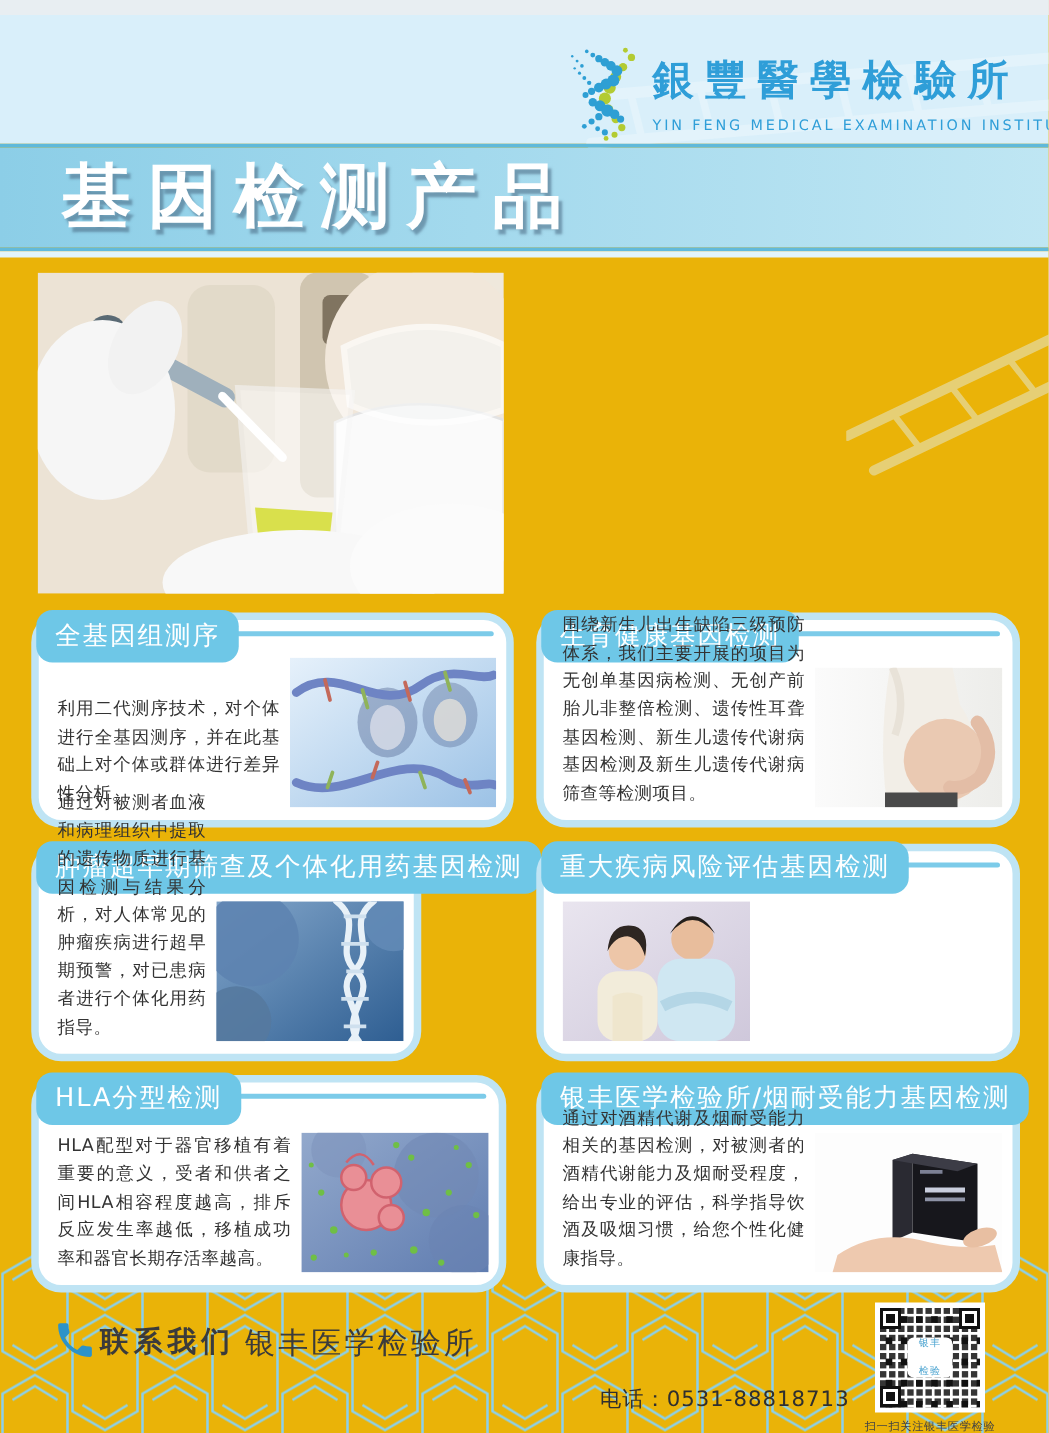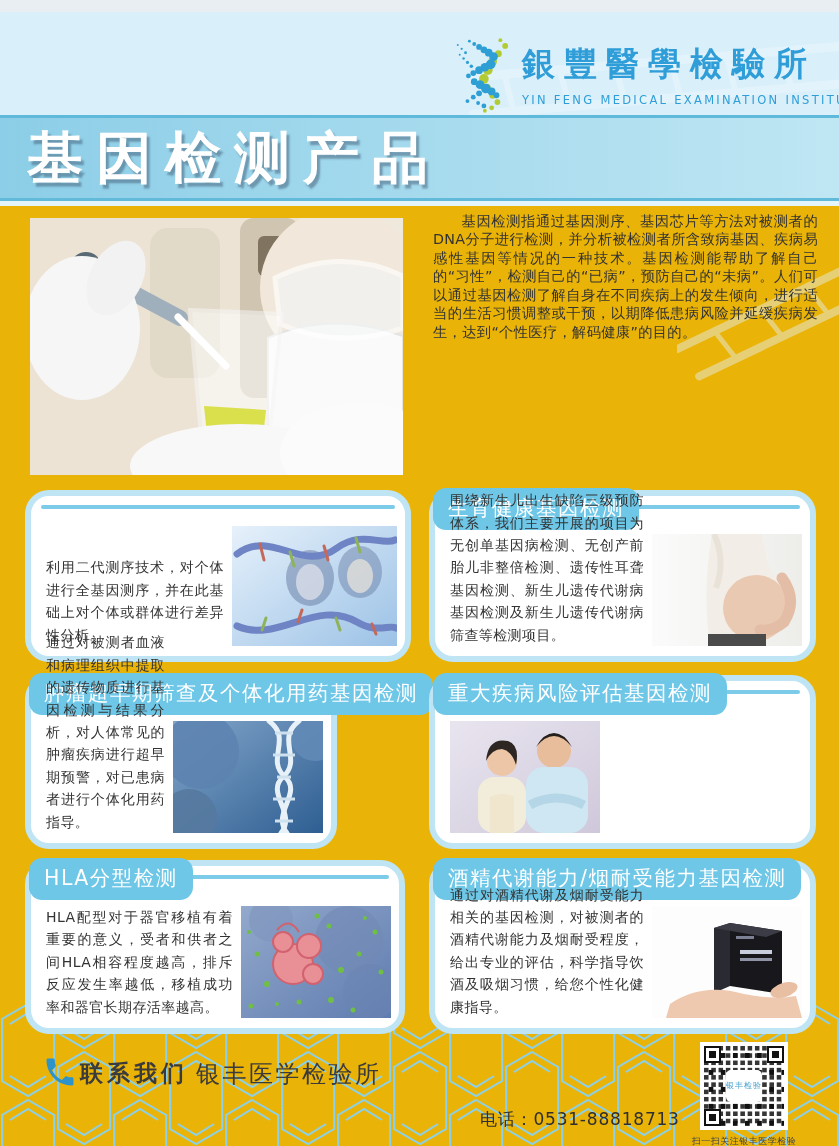--- a/index.html
+++ b/index.html
@@ -18,21 +18,21 @@
   .logo-zh { font-size:33px; font-weight:bold; letter-spacing:9px; color:#2f9ed8; white-space:nowrap; }
   .logo-en { margin-top:6px; font-size:11.5px; letter-spacing:2.3px; color:#2f9ed8; white-space:nowrap; }
   
   .banner {
     position:absolute; left:0; top:103px; width:839px; height:86px;
     background:linear-gradient(90deg,#8ccee7 0%,#a3d9ed 45%,#bfe6f3 100%);
     border-top:3px solid #5fb9da; border-bottom:3px solid #62badb;
   }
   .banner-edge { position:absolute; left:0; top:189px; width:839px; height:5px; background:#e3f4fa; }
   .page-title {
-    padding-left:27px; line-height:80px; font-size:56px; font-weight:bold;
+    padding-left:49px; line-height:80px; font-size:56px; font-weight:bold;
     color:#ffffff; letter-spacing:13px; white-space:nowrap;
     text-shadow:3px 4px 2px rgba(70,100,125,0.55);
   }
   
   .intro-photo { position:absolute; left:30px; top:206px; width:373px; height:257px; overflow:hidden; }
   .intro-text { position:absolute; left:433px; top:200px; width:385px; }
   .intro-text p {
     font-size:14.3px; line-height:18.45px; letter-spacing:0.3px;
     text-align:justify; text-indent:2em; color:#333;
   }
@@ -62,21 +62,21 @@
   .card, .intro-photo, .intro-text { z-index:1; }
   .footer-item { position:absolute; z-index:2; }
   .phone-icon { left:42px; top:1040px; width:36px; height:40px; }
   .contact-label { left:80px; top:1046px; font-size:23px; font-weight:bold; letter-spacing:4px; color:#3b3b3b;text-align:right; }
   .company-name { left:196px; top:1046px; font-size:24px; letter-spacing:2.5px; color:#3b3b3b; }
   .address-line { left:80px; top:1140px; font-size:17px; letter-spacing:0.8px; color:#2f2f2f; }
   .phone-line { left:480px; top:1096px; font-size:17px; letter-spacing:0.8px; color:#2f2f2f; }
   .qr-box { left:700px; top:1030px; width:88px; height:88px; background:#fff; padding:4px; }
   .qr-label {
     position:absolute; left:26px; top:28px; width:36px; height:32px; background:#fff; border-radius:5px;
-    display:flex; flex-direction:row; align-items:center; justify-content:flex-start;
+    display:flex; flex-direction:column; align-items:center; justify-content:space-between;
     font-size:8px; color:#4aa3d0; line-height:10px; letter-spacing:1px;
   }
   .qr-caption { left:688px; top:1123px; width:112px; text-align:center; font-size:9px; color:#444; letter-spacing:0.5px; }
 </style>
 </head>
 <body>
 
 <div class="page">
 
   <div class="header">
@@ -176,21 +176,20 @@
       <path d="M148,99 L196,148" stroke="#ffffff" stroke-width="7" stroke-linecap="round"></path>
       <circle cx="56" cy="50" r="16" fill="#5a6a74"></circle>
       <ellipse cx="52" cy="110" rx="58" ry="72" fill="#f6f6f6"></ellipse>
       <ellipse cx="86" cy="60" rx="26" ry="40" fill="#f2f2f2" transform="rotate(28 86 60)"></ellipse>
       <ellipse cx="210" cy="248" rx="110" ry="42" fill="#f8f8f8"></ellipse>
       <ellipse cx="330" cy="235" rx="80" ry="50" fill="#fbfbfb"></ellipse>
     </svg>
   </div>
 
   <div class="intro-text">
-    <p>基因检测指通过基因测序、基因芯片等方法对被测者的DNA分子进行检测，并分析被检测者所含致病基因、疾病易感性基因等情况的一种技术。基因检测能帮助了解自己的“习性”，检测自己的“已病”，预防自己的“未病”。人们可以通过基因检测了解自身在不同疾病上的发生倾向，进行适当的生活习惯调整或干预，以期降低患病风险并延缓疾病发生，达到“个性医疗，解码健康”的目的。</p>
   </div>
 
   <svg class="hexbg" width="839" height="156" viewBox="0 0 839 156">
     <defs>
       <pattern id="hx" width="112" height="96" patternUnits="userSpaceOnUse">
         <g fill="none" stroke="#8bd0ea" stroke-width="2">
           <path d="M28,2 L54,17 L54,79 L28,94 L2,79 L2,17 Z"></path>
           <path d="M10,22 L28,11 L46,22"></path>
           <path d="M10,74 L28,85 L46,74"></path>
           <path d="M84,50 L110,65 L110,127 L84,142 L58,127 L58,65 Z"></path>
@@ -198,20 +197,21 @@
           <path d="M84,-46 L110,-31 L110,31 L84,46 L58,31 L58,-31 Z"></path>
           <path d="M66,26 L84,37 L102,26"></path>
         </g>
       </pattern>
     </defs>
     <rect width="839" height="156" fill="url(#hx)"></rect>
   </svg>
 
   <div class="card c1">
     <div class="tab-line"></div>
+    <div class="card-tab">全基因组测序</div>
     <div class="card-body">
       <div class="card-text">利用二代测序技术，对个体进行全基因测序，并在此基础上对个体或群体进行差异性分析。</div>
       <div class="card-img big">
         <svg width="165" height="120" viewBox="0 0 165 120">
           <defs>
               <linearGradient id="g1" x1="0" y1="0" x2="1" y2="1">
             <stop offset="0" stop-color="#e6f1fb"></stop>
                 <stop offset="1" stop-color="#9cc2e6"></stop>
               </linearGradient>
             </defs>
@@ -363,21 +363,21 @@
               <circle cx="36" cy="98" r="2"></circle>
               <circle cx="8" cy="26" r="2"></circle>
           </g>
         </svg>
       </div>
     </div>
   </div>
 
   <div class="card c6">
     <div class="tab-line"></div>
-    <div class="card-tab">酒精代谢能力/烟耐受能力基因检测</div>
+    <div class="card-tab">银丰医学检验所/烟耐受能力基因检测</div>
     <div class="card-body">
       <div class="card-text">通过对酒精代谢及烟耐受能力相关的基因检测，对被测者的酒精代谢能力及烟耐受程度，给出专业的评估，科学指导饮酒及吸烟习惯，给您个性化健康指导。</div>
       <div class="card-img">
         <svg width="150" height="112" viewBox="0 0 150 112">
           <rect width="150" height="112" fill="#fdfdfd"></rect>
           <polygon points="62,22 78,17 78,80 62,87" fill="#2a2a32"></polygon>
           <polygon points="78,17 130,25 130,88 78,80" fill="#17171c"></polygon>
           <polygon points="62,22 78,17 130,25 114,31" fill="#3c3c46"></polygon>
           <rect x="88" y="44" width="32" height="4" fill="#c9cedd"></rect>
           <rect x="88" y="52" width="32" height="3" fill="#8e93a6"></rect>

